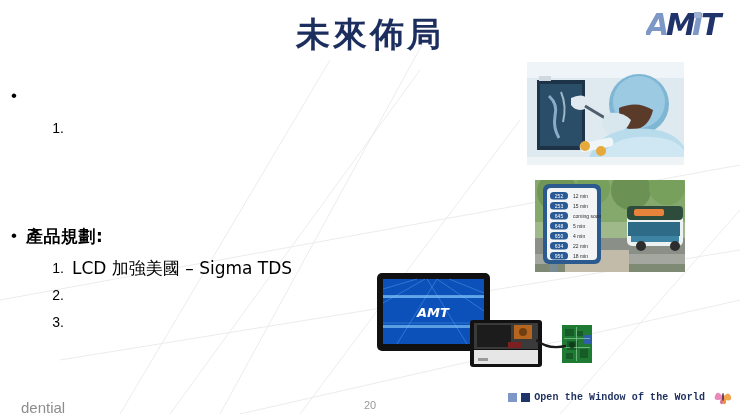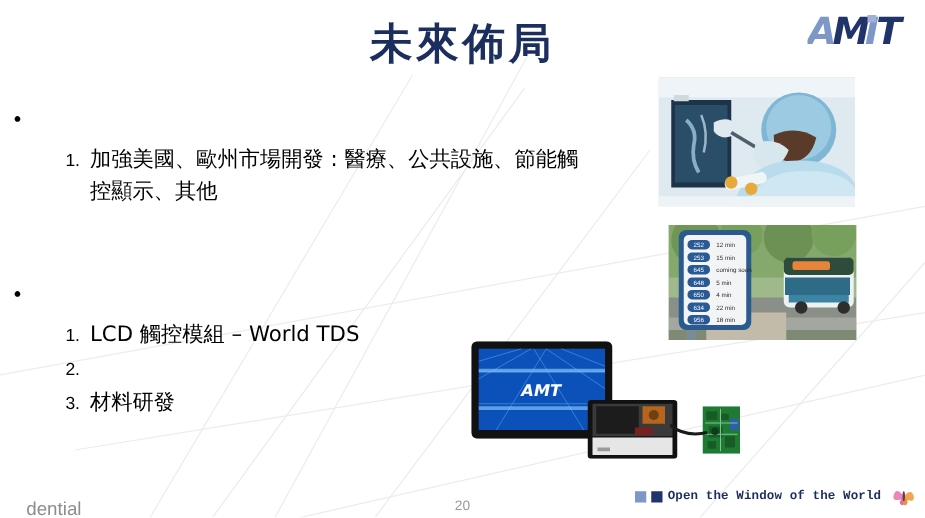--- a/index.html
+++ b/index.html
@@ -136,40 +136,39 @@
     <rect x="48" y="4" width="7" height="6" fill="#9fb2d6"></rect>
   </svg>
 
   <div class="bullet-block" id="block-market">
     <div class="bullet-row">
       <span class="bullet-dot">•</span>
     </div>
     <div class="num-list">
       <div class="num-row">
         <span class="num-idx">1.</span>
-        <span class="num-txt">加強美國、歐州市場開發 : 醫療、公共設施、節能觸控顯示、其他</span>
       </div>
     </div>
   </div>
 
   <div class="bullet-block" id="block-product">
     <div class="bullet-row">
       <span class="bullet-dot">•</span>
+      <span class="bullet-head">產品規劃:</span>
     </div>
     <div class="num-list">
       <div class="num-row">
         <span class="num-idx">1.</span>
-        <span class="num-txt">LCD 觸控模組 – World TDS</span>
+        <span class="num-txt">LCD 加強美國 – Sigma TDS</span>
       </div>
       <div class="num-row">
         <span class="num-idx">2.</span>
       </div>
       <div class="num-row">
         <span class="num-idx">3.</span>
-        <span class="num-txt">材料研發</span>
       </div>
     </div>
   </div>
 
   <svg id="pic-surgery" viewBox="0 0 157 103" preserveAspectRatio="none">
     <rect width="157" height="103" fill="#dfe9f0"></rect>
     <rect x="0" y="0" width="157" height="16" fill="#eef4f8"></rect>
 
     <rect x="10" y="18" width="48" height="70" fill="#1d3347"></rect>
     <rect x="13" y="22" width="42" height="62" fill="#2a4d68"></rect>

